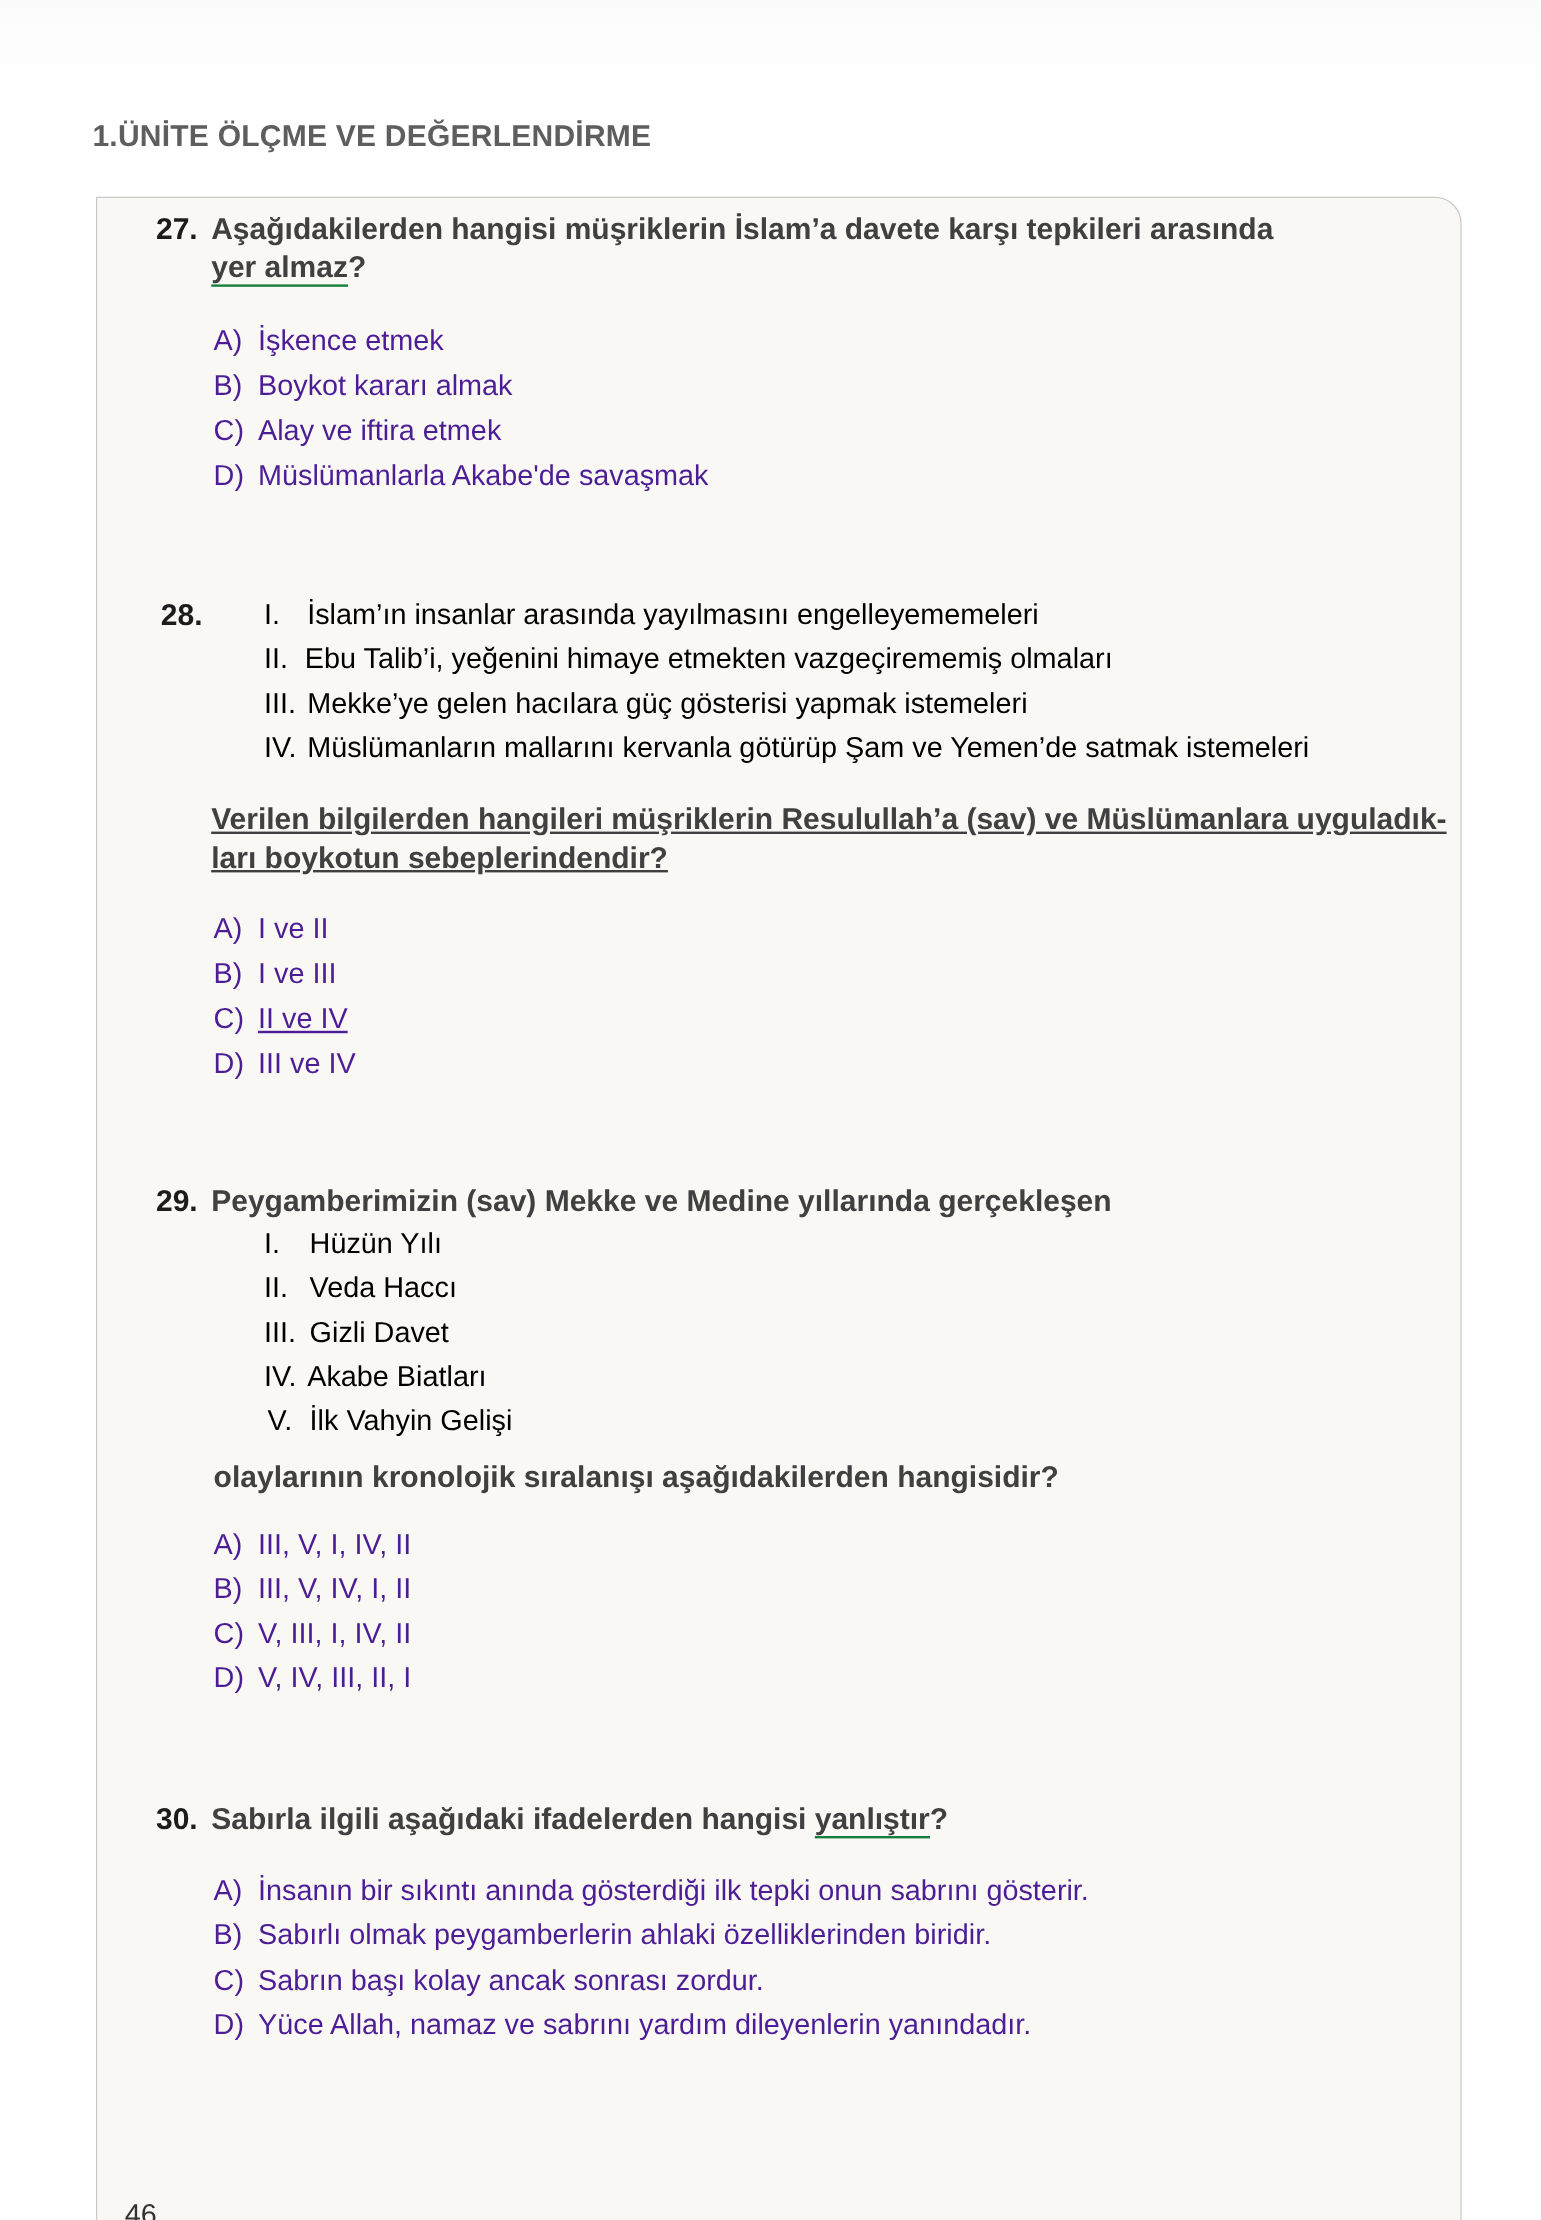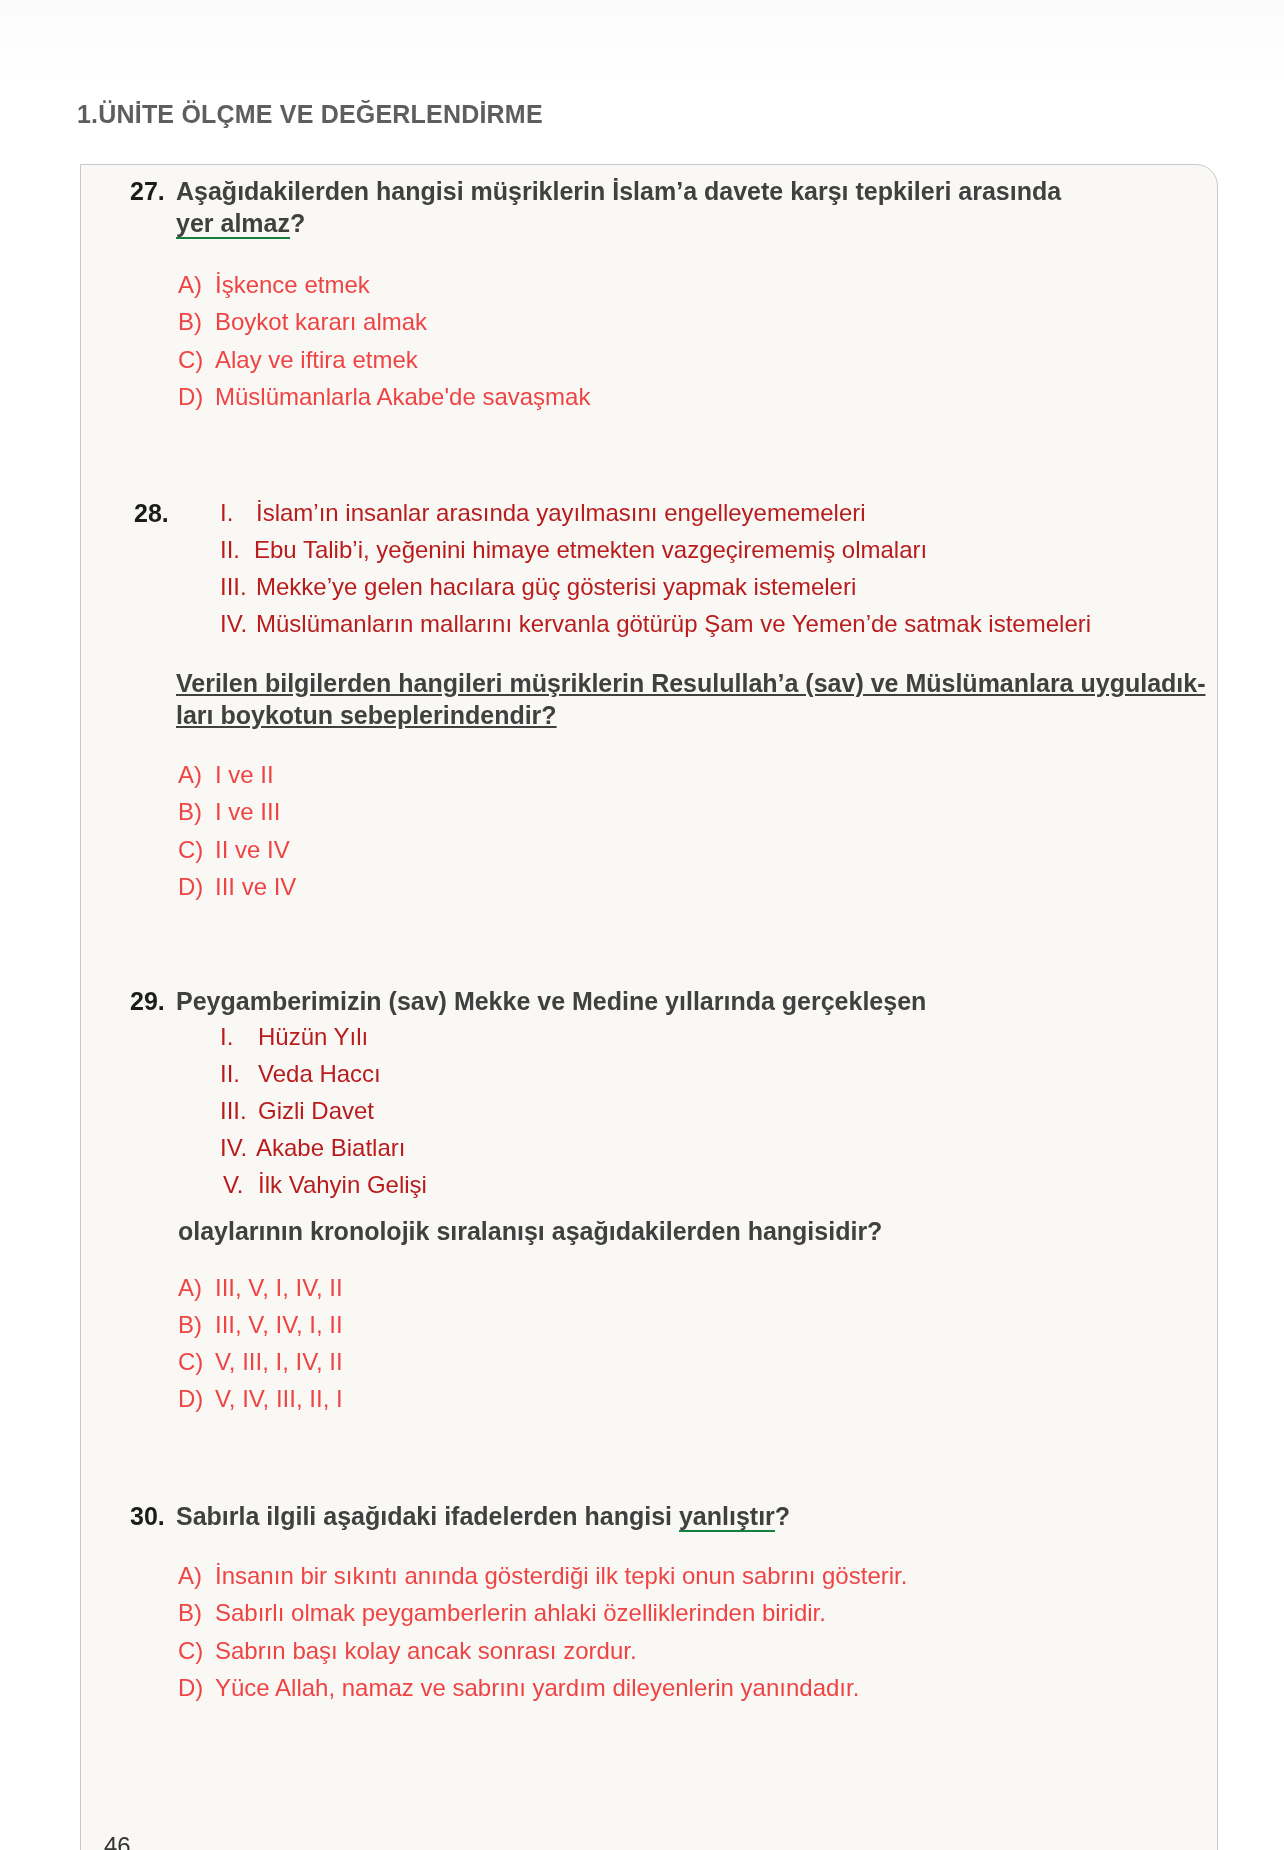--- a/index.html
+++ b/index.html
@@ -60,33 +60,33 @@
       line-height: 32px;
     }
     .underlined {
       border-bottom: 2px solid #15803d;
     }
     .opt {
       position: absolute;
       left: 97px;
       font-size: 24px;
       line-height: 32px;
-      color: #ef4444;
+      color: #4c1d95;
       white-space: nowrap;
     }
     .opt .letter {
       display: inline-block;
       width: 37px;
     }
     .stmt {
       position: absolute;
       font-size: 24px;
       line-height: 32px;
       white-space: nowrap;
-      color: #b91c1c;
+      color: #000000;
     }
     .stmt .roman {
       display: inline-block;
       width: 36px;
     }
     .stmt29 .roman {
       display: inline-block;
       width: 38px;
     }
     .page-number {
@@ -123,21 +123,21 @@
     <div class="stmt" style="left:139px; top:332px;"><span class="roman">I.</span><span>İslam’ın insanlar arasında yayılmasını engelleyememeleri</span></div>
     <div class="stmt" style="left:139px; top:369px;"><span class="roman" style="width:34px;">II.</span><span>Ebu Talib’i, yeğenini himaye etmekten vazgeçirememiş olmaları</span></div>
     <div class="stmt" style="left:139px; top:406px;"><span class="roman" style="width:36px;">III.</span><span>Mekke’ye gelen hacılara güç gösterisi yapmak istemeleri</span></div>
     <div class="stmt" style="left:139px; top:443px;"><span class="roman" style="width:36px;">IV.</span><span>Müslümanların mallarını kervanla götürüp Şam ve Yemen’de satmak istemeleri</span></div>
     <div class="q-stem" style="left:95px; top:502px; width:1030px;text-decoration:underline;">
       <span>Verilen bilgilerden hangileri müşriklerin Resulullah’a (sav) ve Müslümanlara uyguladık-</span><br>
       <span>ları boykotun sebeplerindendir?</span>
     </div>
     <div class="opt" style="top:594px;"><span class="letter">A)</span><span>I ve II</span></div>
     <div class="opt" style="top:631px;"><span class="letter">B)</span><span>I ve III</span></div>
-    <div class="opt" style="top:669px;"><span class="letter">C)</span><span>II ve IV</span></div>
+    <div class="opt" style="top:669px;text-decoration:underline;"><span class="letter">C)</span><span>II ve IV</span></div>
     <div class="opt" style="top:706px;"><span class="letter">D)</span><span>III ve IV</span></div>
   </div>
 
   <div class="q" style="top:0;">
     <span class="q-num" style="left:49px; top:820px;">29.</span>
     <div class="q-stem" style="left:95px; top:820px;">
       <span>Peygamberimizin (sav) Mekke ve Medine yıllarında gerçekleşen</span>
     </div>
     <div class="stmt stmt29" style="left:139px; top:856px;"><span class="roman" style="width:38px;">I.</span><span>Hüzün Yılı</span></div>
     <div class="stmt stmt29" style="left:139px; top:893px;"><span class="roman" style="width:38px;">II.</span><span>Veda Haccı</span></div>

